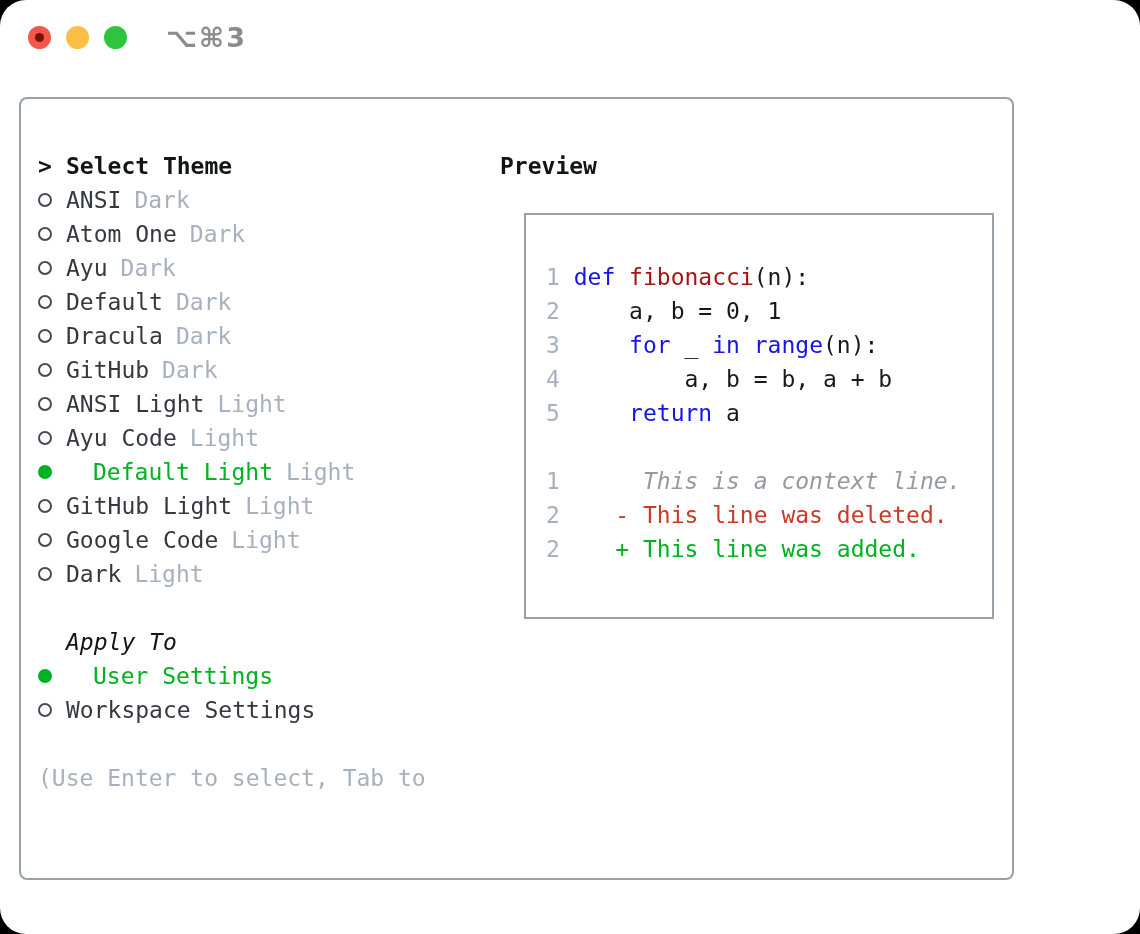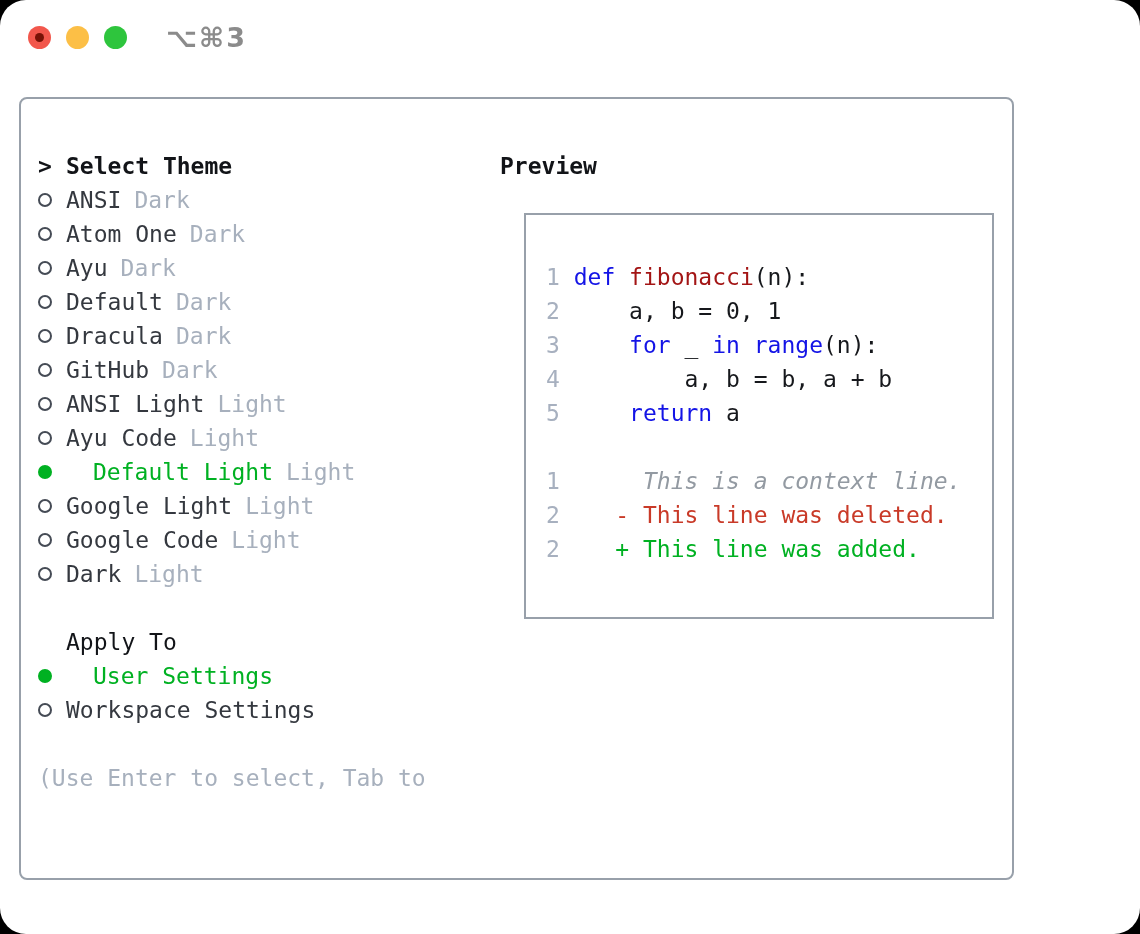--- a/index.html
+++ b/index.html
@@ -34,21 +34,21 @@
   #theme-list{position:absolute;left:17px;top:50px;}
   .row{height:34px;display:flex;align-items:center;font-size:23px;white-space:pre;}
   .marker{flex:0 0 28px;width:28px;display:flex;align-items:center;}
   .caret{font-weight:bold;color:var(--head);}
   .dot{width:14px;height:14px;border-radius:50%;border:2px solid #454b55;}
   .row.selected .dot{background:var(--green);border-color:var(--green);}
   .name{color:var(--text);}
   .row.selected .name{color:var(--green);margin-left:27px;}
   .tag{color:var(--tag);margin-left:13px;}
   .hdr{font-weight:bold;color:var(--head);}
-  .hdr2{color:var(--head);}
+  .hdr2{color:var(--head);font-style:italic;}
   .help{color:var(--tag);}
 
   
   #preview-title{position:absolute;left:479px;top:50px;height:34px;line-height:34px;
       font-weight:bold;font-size:23px;color:var(--head);}
   #preview-box{position:absolute;left:487px;top:114px;width:470px;height:406px;
       border:2px solid var(--border);background:#fff;margin-left:16px;}
   #code{position:absolute;left:20px;top:45px;font-size:23px;line-height:34px;white-space:pre;}
   .cl{height:34px;}
   .ln{color:var(--ln);}
@@ -77,21 +77,21 @@
         <div class="row"><span class="marker caret">&gt;</span><span class="hdr">Select Theme</span></div>
         <div class="row"><span class="marker"><span class="dot"></span></span><span class="name">ANSI</span><span class="tag">Dark</span></div>
         <div class="row"><span class="marker"><span class="dot"></span></span><span class="name">Atom One</span><span class="tag">Dark</span></div>
         <div class="row"><span class="marker"><span class="dot"></span></span><span class="name">Ayu</span><span class="tag">Dark</span></div>
         <div class="row"><span class="marker"><span class="dot"></span></span><span class="name">Default</span><span class="tag">Dark</span></div>
         <div class="row"><span class="marker"><span class="dot"></span></span><span class="name">Dracula</span><span class="tag">Dark</span></div>
         <div class="row"><span class="marker"><span class="dot"></span></span><span class="name">GitHub</span><span class="tag">Dark</span></div>
         <div class="row"><span class="marker"><span class="dot"></span></span><span class="name">ANSI Light</span><span class="tag">Light</span></div>
         <div class="row"><span class="marker"><span class="dot"></span></span><span class="name">Ayu Code</span><span class="tag">Light</span></div>
         <div class="row selected"><span class="marker"><span class="dot"></span></span><span class="name">Default Light</span><span class="tag">Light</span></div>
-        <div class="row"><span class="marker"><span class="dot"></span></span><span class="name">Google Light</span><span class="tag">Light</span></div>
+        <div class="row"><span class="marker"><span class="dot"></span></span><span class="name">GitHub Light</span><span class="tag">Light</span></div>
         <div class="row"><span class="marker"><span class="dot"></span></span><span class="name">Google Code</span><span class="tag">Light</span></div>
         <div class="row"><span class="marker"><span class="dot"></span></span><span class="name">Dark</span><span class="tag">Light</span></div>
         <div class="row"></div>
         <div class="row"><span class="marker"></span><span class="hdr2">Apply To</span></div>
         <div class="row selected"><span class="marker"><span class="dot"></span></span><span class="name">User Settings</span></div>
         <div class="row"><span class="marker"><span class="dot"></span></span><span class="name">Workspace Settings</span></div>
         <div class="row"></div>
         <div class="row"><span class="help">(Use Enter to select, Tab to</span></div>
       </div>
     <div id="preview-title">Preview</div>

